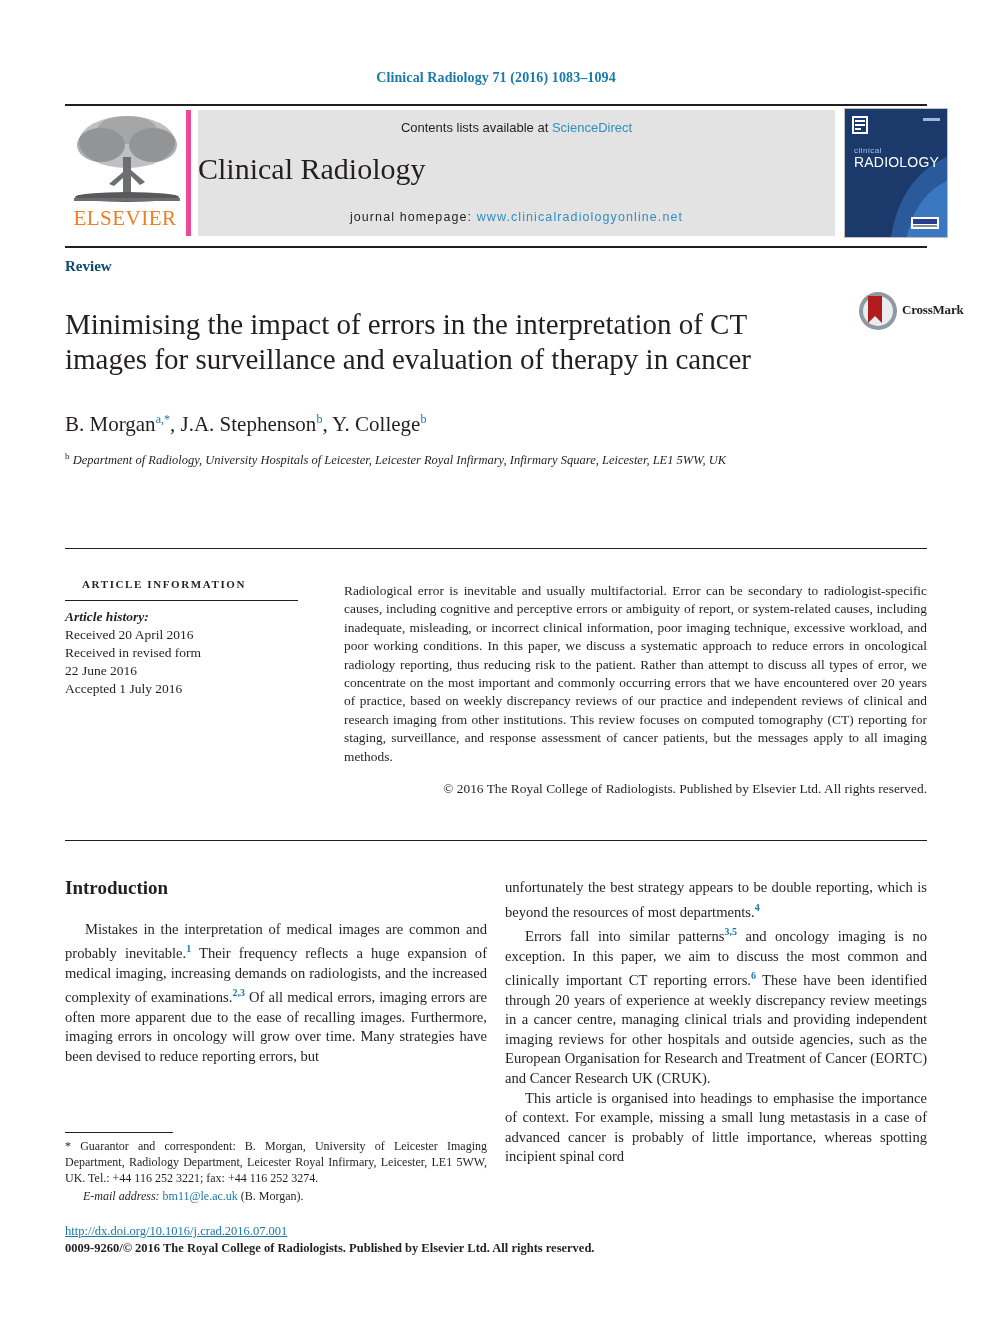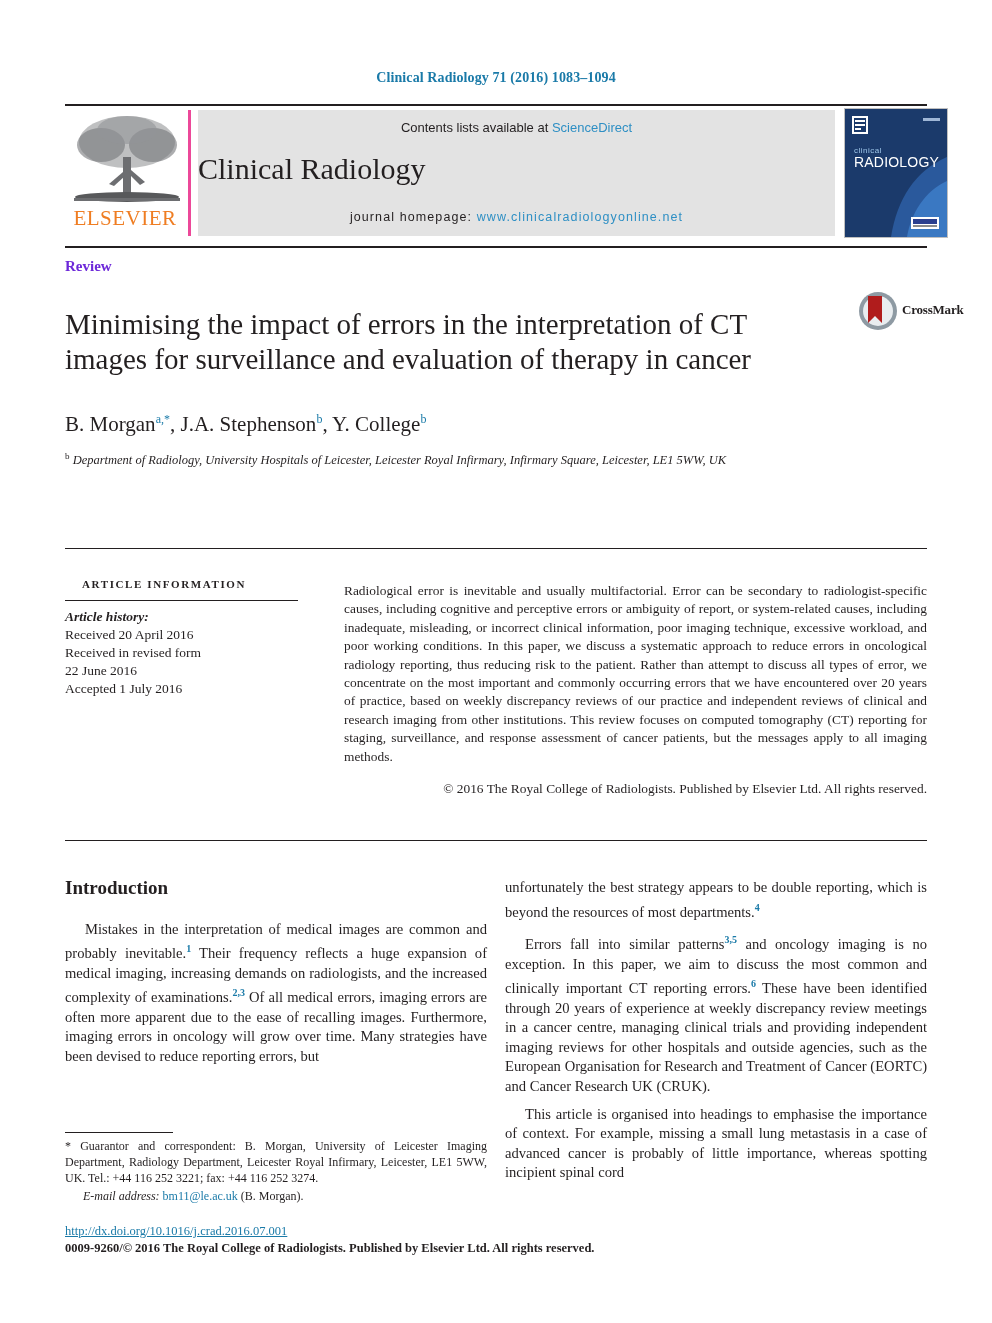--- a/index.html
+++ b/index.html
@@ -41,21 +41,21 @@
     left: 65px; top: 104px;
     width: 862px;
     height: 132px;
     border-top: 2px solid #231f20;
   }
   .elsevier-logo {
     position: absolute;
     left: 0; top: 4px;
     width: 126px;
     height: 126px;
-    border-right: 3px solid #ec4899;
+    border-right: 5px solid #ec4899;
     box-sizing: border-box;
   }
   .tree-art {
     position: absolute;
     left: 6px; top: 2px;
     width: 112px;
     height: 95px;
     overflow: hidden;
   }
   .elsevier-word {
@@ -130,21 +130,21 @@
     border-top: 2px solid #231f20;
   }
 
   
   .article-type {
     position: absolute;
     left: 65px; top: 258px;
     font-family: "Liberation Serif", serif;
     font-size: 15px;
     font-weight: 700;
-    color: #6d28d9;
+    color: #0c4a6e;
   }
 
   
   .title {
     position: absolute;
     left: 65px; top: 288px;
     width: 700px;
     font-family: "Liberation Serif", serif;
     font-size: 29px;
     line-height: 35px;
@@ -292,21 +292,21 @@
 
   .section-heading {
     font-family: "Liberation Serif", serif;
     font-size: 19px;
     font-weight: 700;
     color: #231f20;
     margin: 0 0 22px 0;
     text-align: left;
   }
   .para { margin: 0; text-indent: 20px; }
-  .para + .para { margin-top: 8px; }
+  .para + .para { margin-top: 0; }
   sup.ref {
     color: #1a7aa8;
     font-size: 10px;
     vertical-align: super;
     font-weight: 700;
   }
 
   
   .footnote-rule {
     position: absolute;

